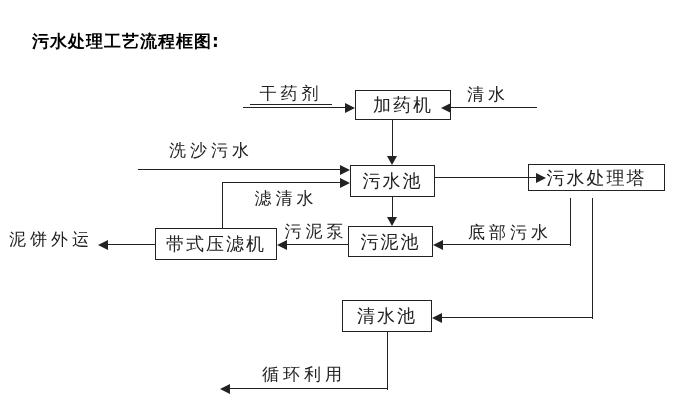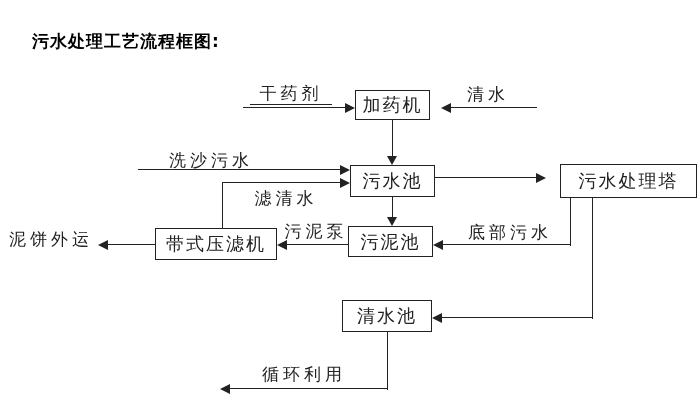--- a/index.html
+++ b/index.html
@@ -43,30 +43,30 @@
   .arr.l{border-top:5px solid transparent;border-bottom:5px solid transparent;border-right:10px solid var(--line);}
   .arr.d{border-left:5px solid transparent;border-right:5px solid transparent;border-top:9px solid var(--line);}
 </style>
 </head>
 <body>
 
 <div class="canvas">
 
   <h1 class="title">污水处理工艺流程框图:</h1>
 
-  <div class="node" style="left:355px;top:90px;width:75px;height:30px">加药机</div>
+  <div class="node" style="left:355px;top:90px;width:96px;height:30px">加药机</div>
   <div class="node" style="left:350px;top:165px;width:85px;height:32px">污水池</div>
-  <div class="node" style="left:560px;top:164px;width:137px;height:34px">污水处理塔</div>
+  <div class="node" style="left:528px;top:164px;width:137px;height:27px">污水处理塔</div>
   <div class="node" style="left:348px;top:226px;width:85px;height:31px">污泥池</div>
   <div class="node" style="left:155px;top:228px;width:122px;height:32px">带式压滤机</div>
   <div class="node" style="left:342px;top:300px;width:90px;height:32px">清水池</div>
 
   <div class="lbl underline" style="left:250px;top:83px;width:82px">干药剂</div>
   <div class="lbl" style="left:458px;top:84px;width:60px">清水</div>
-  <div class="lbl" style="left:158px;top:150px;width:106px">洗沙污水</div>
+  <div class="lbl" style="left:158px;top:140px;width:106px">洗沙污水</div>
   <div class="lbl" style="left:246px;top:188px;width:80px">滤清水</div>
   <div class="lbl" style="left:462px;top:222px;width:96px">底部污水</div>
   <div class="lbl" style="left:278px;top:221px;width:76px">污泥泵</div>
   <div class="lbl" style="left:4px;top:229px;width:94px">泥饼外运</div>
   <div class="lbl" style="left:254px;top:364px;width:100px">循环利用</div>
 
   <div class="ln h" style="left:243px;top:107px;width:102px"></div>
   <div class="arr r" style="left:345px;top:103px"></div>
 
   <div class="ln h" style="left:451px;top:107px;width:86px"></div>

